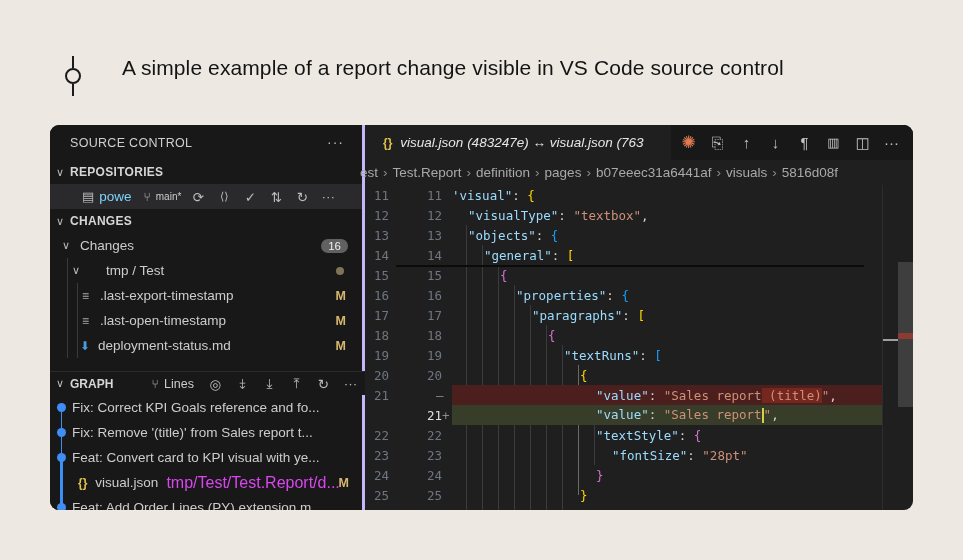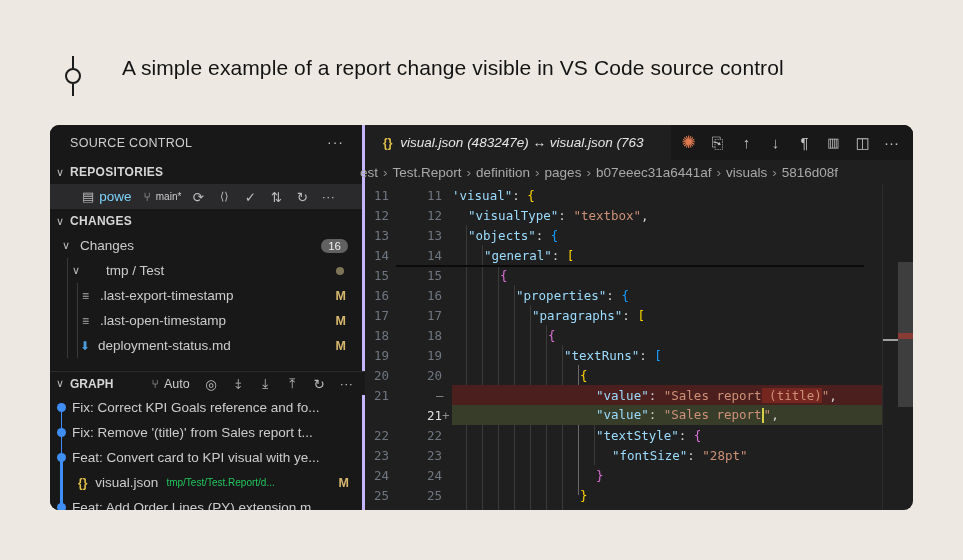--- a/index.html
+++ b/index.html
@@ -34,21 +34,21 @@
   .graph-header { position: absolute; left: 0; top: 246px; width: 315px; height: 24px; background: #181818; border-top: 1px solid #2b2b2b; display: flex; align-items: center; padding-left: 6px; font-weight: bold; font-size: 12px; color: #d6d6d6; }
   .g-actions { position: absolute; left: 96px; display: flex; align-items: center; font-weight: normal; }
   .ga { width: 27px; text-align: center; color: #bbb; font-size: 13.5px; }
   .ga-auto { width: auto; margin-right: 8px; font-size: 12.5px; color: #ccc; }
   .graph-list { position: absolute; left: 0; top: 270px; width: 315px; }
   .g-row { height: 25px; display: flex; align-items: center; padding-left: 22px; position: relative; color: #cccccc; font-size: 13.5px; white-space: nowrap; }
   .g-dot { position: absolute; left: 7px; width: 9px; height: 9px; background: #3e8ef5; border-radius: 50%; }
   .g-rail { position: absolute; left: 10px; width: 3px; background: #3e8ef5; }
   .g-rail-thin { position: absolute; left: 11px; width: 1px; background: #3e8ef5; }
   .json-icon { color: #e0c14b; font-size: 12px; margin-right: 8px; font-weight: bold; }
-  .path-dim { color: #22c55e; font-size: 10px; margin-left: 8px; }
+  .path-dim { color: #d946ef; font-size: 16px; margin-left: 8px; }
 
   .editor { position: absolute; left: 316px; top: 0; width: 547px; height: 385px; }
   .tabbar { height: 35px; background: #181818; display: flex; align-items: center; position: relative; }
   .tab { display: flex; align-items: center; padding-left: 17px; height: 35px; color: #e6e6e6; font-style: italic; font-size: 13.5px; white-space: nowrap; width: 305px; overflow: hidden; background: #1f1f1f; }
   .tab .json-icon { font-style: normal; }
   .toolbar { position: absolute; left: 308px; top: 0; height: 35px; display: flex; align-items: center; background: #181818; }
   .tb { width: 29px; text-align: center; color: #c2c2c2; font-size: 15px; }
   .tb.spark { color: #e27b4f; font-size: 17px; }
   .breadcrumb { height: 25px; display: flex; align-items: center; color: #a9a9a9; font-size: 13.5px; white-space: nowrap; overflow: hidden; padding-left: 0; margin-left: -6px; }
   .breadcrumb .sep { margin: 0 5px; color: #8a8a8a; }
@@ -146,21 +146,21 @@
         <span>deployment-status.md</span>
         <span class="m-badge">M</span>
       </div>
     </div>
 
     <div class="graph-header">
       <span class="chev">∨</span>
       <span>GRAPH</span>
       <div class="g-actions">
         <span class="ga" style="width:18px;font-size:12px;">⑂</span>
-        <span class="ga ga-auto">Auto</span>
+        <span class="ga ga-auto">Lines</span>
         <span class="ga">◎</span>
         <span class="ga">⤈</span>
         <span class="ga">⤓</span>
         <span class="ga">⤒</span>
         <span class="ga">↻</span>
         <span class="ga">···</span>
       </div>
     </div>
 
     <div class="graph-list">

